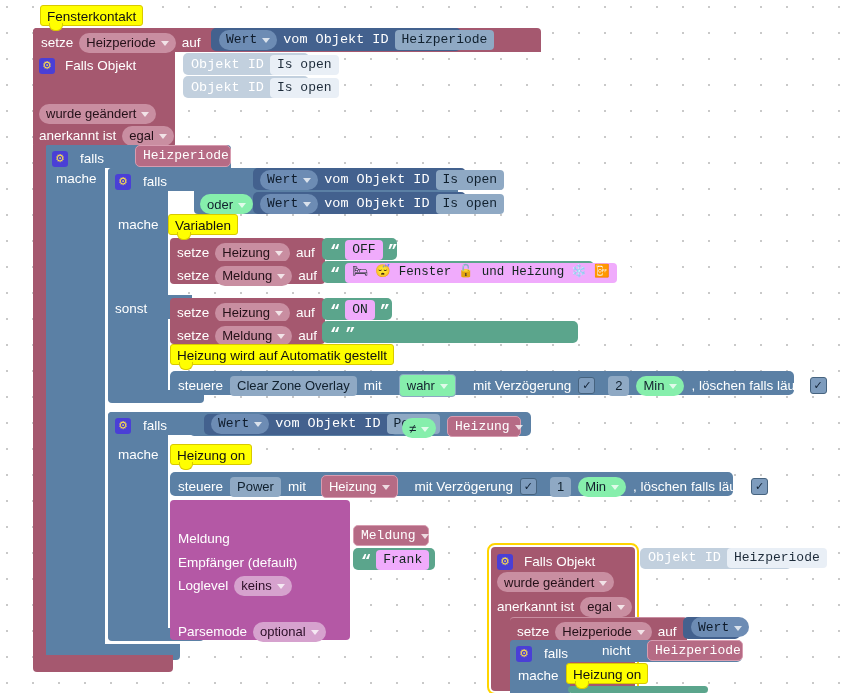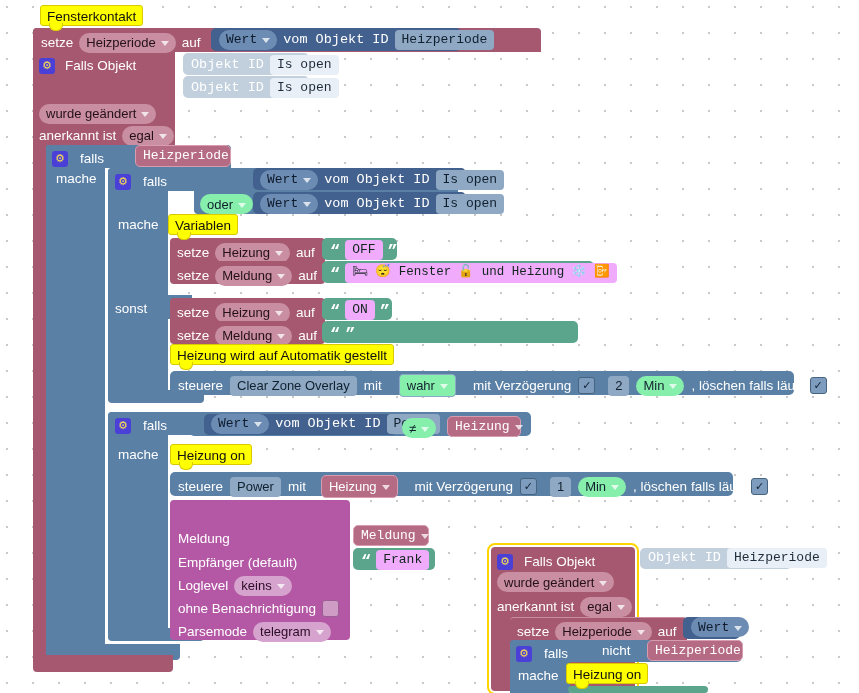--- a/index.html
+++ b/index.html
@@ -444,33 +444,25 @@
     </div>
   </div>
   <div class="blk" style="left:178px;top:574px;">
     <div class="row">
       <span class="lbl">Loglevel</span>
       <span class="fld dd fld-purple">
           <span>keins</span>
         </span>
     </div>
   </div>
-  <div class="blk" style="left:178px;top:597px;">
-    <div class="row">
-      <span class="lbl">ohne Benachrichtigung</span>
-      <span class="cbx empty">
-          <span></span>
-        </span>
-    </div>
-  </div>
   <div class="blk" style="left:178px;top:620px;">
     <div class="row">
       <span class="lbl">Parsemode</span>
       <span class="fld dd fld-purple">
-          <span>telegram</span>
+          <span>optional</span>
         </span>
     </div>
   </div>
 
   <div class="blk c-rose" style="left:33px;top:655px;width:140px;height:17px;border-radius:0 0 4px 4px;"></div>
   <div class="blk c-rose" style="left:33px;top:145px;width:13px;height:515px;"></div>
 
   <div class="blk sel-outline" style="left:489px;top:545px;width:148px;height:148px;background:transparent;"></div>
 
   <div class="blk c-rose" style="left:491px;top:547px;width:144px;height:144px;border-radius:4px;"></div>

